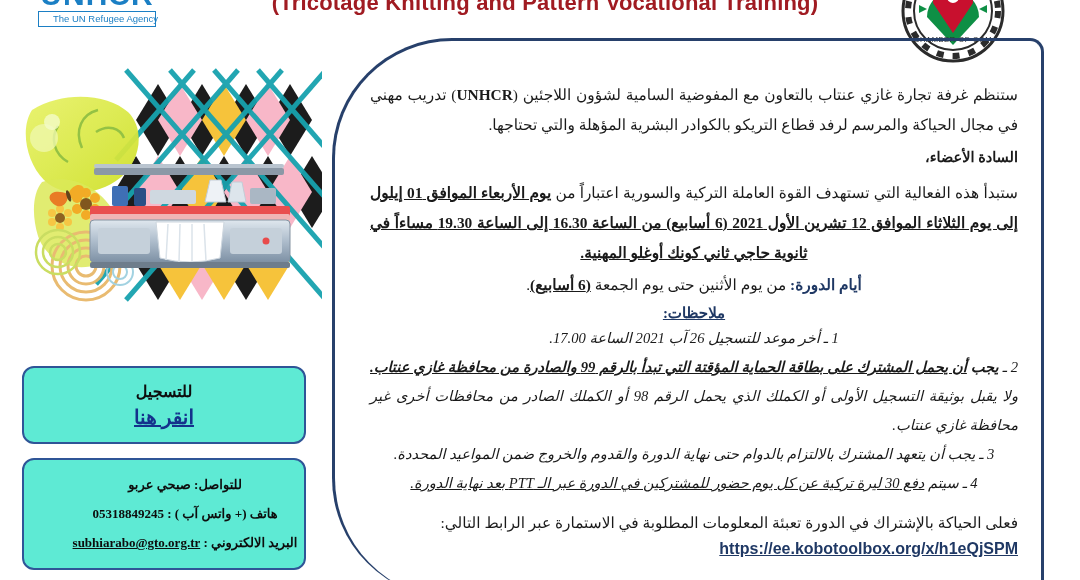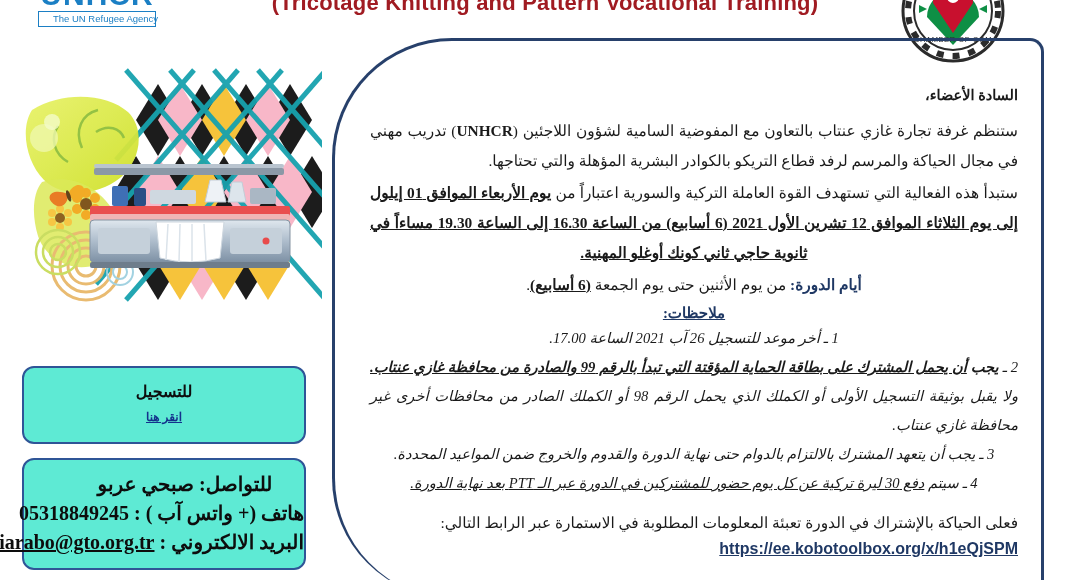--- a/index.html
+++ b/index.html
@@ -177,30 +177,30 @@
   .reg-label {
     font-family: "Liberation Serif", serif;
     font-weight: bold;
     font-size: 16px;
     color: #0d0d0d;
     line-height: 24px;
   }
   .reg-link {
     font-family: "Liberation Serif", serif;
     font-weight: bold;
-    font-size: 12px;
+    font-size: 20px;
     color: #14328C;
     text-decoration: underline;
     line-height: 26px;
     display: block;
   }
   .c-line {
     font-family: "Liberation Serif", serif;
     font-weight: bold;
-    font-size: 20px;
+    font-size: 13px;
     color: #0d0d0d;
     line-height: 29px;
     white-space: nowrap;
     padding-left: 42px;
   }
   .c-line .val { direction: ltr; unicode-bidi: embed; display: inline-block; }
   .c-line .mail {
     direction: ltr; unicode-bidi: embed; display: inline-block;
     text-decoration: underline; color: #0d0d0d;
   }
@@ -407,25 +407,25 @@
     </div>
     <div class="c-line">
       <span>البريد الالكتروني : </span><a class="mail" href="#">subhiarabo@gto.org.tr</a>
     </div>
   </div>
 
   <div class="content-panel"></div>
 
   <div class="content-inner">
 
-    <p class="p salute">السادة الأعضاء،</p>
-
     <p class="p">
       <span>ستنظم غرفة تجارة غازي عنتاب بالتعاون مع المفوضية السامية لشؤون اللاجئين (</span><span class="b" style="direction:ltr;unicode-bidi:embed;">UNHCR</span><span>) تدريب مهني في مجال الحياكة والمرسم لرفد قطاع التريكو بالكوادر البشرية المؤهلة والتي تحتاجها.</span>
     </p>
+
+    <p class="p salute">السادة الأعضاء،</p>
 
     <p class="p center-last">
       <span>ستبدأ هذه الفعالية التي تستهدف القوة العاملة التركية والسورية اعتباراً من </span><span class="bu">يوم الأربعاء الموافق 01 إيلول  إلى يوم الثلاثاء الموافق 12 تشرين الأول  2021   (6 أسابيع) من الساعة 16.30 إلى الساعة 19.30 مساءاً في ثانوية حاجي ثاني كونك أوغلو المهنية.</span>
     </p>
 
     <p class="daysline">
       <span class="blue-head">أيام الدورة:</span><span> من يوم الأثنين حتى يوم الجمعة </span><span class="bu">(6 أسابيع)</span><span>.</span>
     </p>
 
     <span class="notes-head">ملاحظات:</span>

